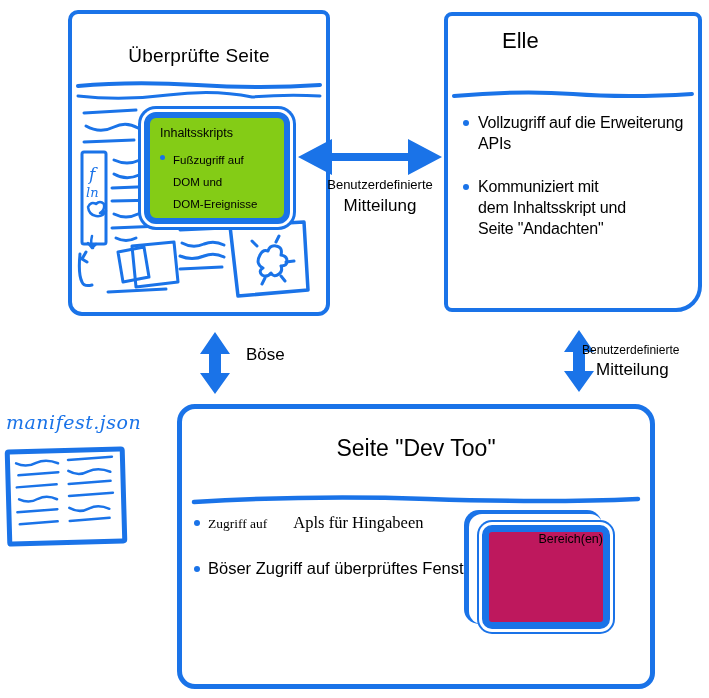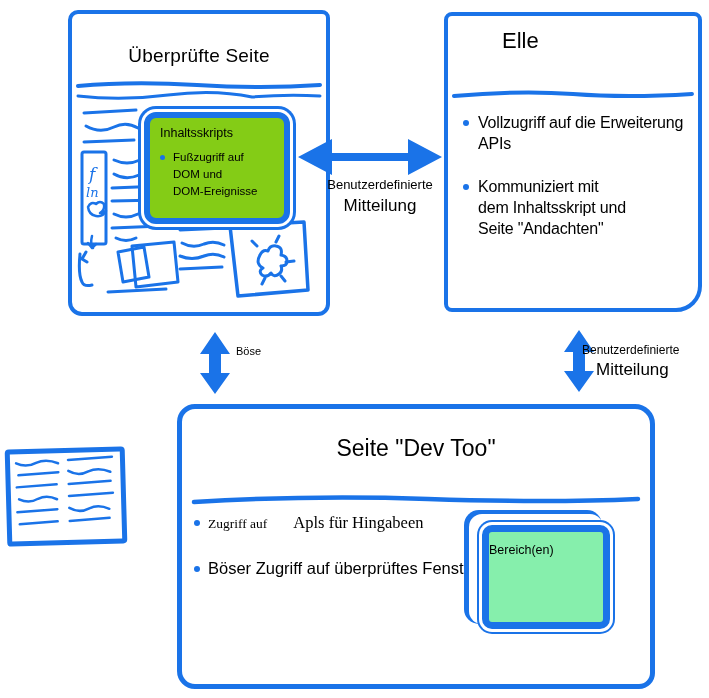--- a/index.html
+++ b/index.html
@@ -25,21 +25,21 @@
 
   
   #cs-panel{ position:absolute; left:72px; top:98px; width:146px; height:112px;
              background:#84cc16; border:6px solid var(--ink); border-radius:12px;
              box-shadow:0 0 0 3px #fff, 0 0 0 6px var(--ink);
              padding:8px 4px 0 10px; z-index:3; }
   #cs-panel .t{ font-size:12.5px; }
   .bul{ display:flex; align-items:flex-start; }
   .dot{ flex:0 0 auto; width:5px; height:5px; border-radius:50%; background:var(--ink); margin:6px 8px 0 0; }
   #cs-panel .bul{ margin-top:9px; }
-  #cs-panel .bul .tx{ font-size:11.5px; line-height:17px; }
+  #cs-panel .bul .tx{ font-size:11.5px; line-height:22px; }
 
   
   #sw-title1{ left:54px; top:12px; font-size:22px; }
   #sw-title2{ left:50px; top:42px; font-size:20px; }
   #sw-box .inner{ position:absolute; left:0; top:0; width:100%; height:100%; }
   .sw-bul .tx{ font-size:16px; line-height:21px; letter-spacing:-0.2px; }
   .sw-bul .dot{ width:6px; height:6px; margin:8px 9px 0 0; }
   #sw-bullets{ position:absolute; left:15px; top:96px; }
   #sw-bullets .sw-bul + .sw-bul{ margin-top:22px; }
 
@@ -49,24 +49,24 @@
   
   #devtools-title{ left:0; right:0; top:26px; text-align:center; font-size:23px; }
   #dt-bul1{ left:12px; top:104px; align-items:baseline;font-family:Liberation Serif, serif; }
   #dt-bul1 .dot, #dt-bul2 .dot{ width:6px; height:6px; align-self:flex-start; margin-top:7px; }
   #dt-bul1 .p1{ font-size:13.5px; }
   #dt-bul1 .p2{ font-size:16.5px; margin-left:26px; }
   #dt-bul2{ left:12px; top:150px; }
   #dt-bul2 .tx{ font-size:16.5px; }
 
   #panels-stack{ position:absolute; left:300px; top:116px; width:128px; height:104px;
-                 background:#86efac; border:7px solid var(--ink); border-radius:10px;
+                 background:#be185d; border:7px solid var(--ink); border-radius:10px;
                  box-shadow:0 0 0 3px #fff, 0 0 0 5px var(--ink),
                             -10px -8px 0 3px #fff, -13px -10px 0 5px var(--ink);
-                 text-align:left; padding-top:11px; }
+                 text-align:right; }
   #panels-stack .t{ font-size:12.5px; }
 
   
   #manifest-label{ left:6px; top:411px; font-family:"DejaVu Serif", serif; font-style:italic;
                    font-size:19px; color:var(--ink); letter-spacing:.5px; }
   #manifest-doc{ left:6px; top:448px; width:120px; height:97px; border:5px solid var(--ink);
                  border-radius:4px; background:#fff; transform:rotate(-1.6deg); }
 </style>
 </head>
 <body>
@@ -151,21 +151,21 @@
 
   <svg class="arrow abs" style="left:296px;top:134px" width="148" height="46" viewBox="0 0 148 46">
     <path d="M2 23 L36 5 L36 19 L112 19 L112 5 L146 23 L112 41 L112 27 L36 27 L36 41 Z"></path>
   </svg>
   <div class="lbl" style="left:318px;top:177px;width:124px;text-align:center;font-size:13px">Benutzerdefinierte</div>
   <div class="lbl" style="left:318px;top:196px;width:124px;text-align:center;font-size:17px">Mitteilung</div>
 
   <svg class="arrow abs" style="left:198px;top:330px" width="34" height="66" viewBox="0 0 34 66">
     <path d="M17 2 L32 24 L23 24 L23 43 L32 43 L17 64 L2 43 L11 43 L11 24 L2 24 Z"></path>
   </svg>
-  <div class="lbl" style="left:236px;top:345px;font-size:11px">Böse</div>
+  <div class="lbl" style="left:246px;top:345px;font-size:17px">Böse</div>
 
   <svg class="arrow abs" style="left:562px;top:328px" width="34" height="66" viewBox="0 0 34 66">
     <path d="M17 2 L32 24 L23 24 L23 43 L32 43 L17 64 L2 43 L11 43 L11 24 L2 24 Z"></path>
   </svg>
   <div class="lbl" style="left:582px;top:343px;font-size:12px">Benutzerdefinierte</div>
   <div class="lbl" style="left:596px;top:360px;font-size:17px">Mitteilung</div>
 
   <div id="devtools-box" class="sketchbox">
     <div class="abs" id="devtools-title">Seite "Dev Too"</div>
     <svg class="sk abs" style="left:8px;top:84px" width="452" height="14" viewBox="0 0 452 14">
@@ -180,20 +180,21 @@
     <div class="bul abs" id="dt-bul2">
       <span class="dot"></span>
       <span class="tx">Böser Zugriff auf überprüftes Fenster</span>
     </div>
 
     <div id="panels-stack">
       <div class="t">Bereich(en)</div>
     </div>
   </div>
 
+  <div class="lbl" id="manifest-label">manifest.json</div>
   <div class="abs" id="manifest-doc">
     <svg class="sk" width="110" height="87" viewBox="0 0 110 87">
       <path stroke-width="2.5" d="M6 9 q10 5 20 0 q10 -4 22 1"></path>
       <path stroke-width="2.5" d="M58 7 L102 5"></path>
       <path stroke-width="2.5" d="M8 21 L48 19"></path>
       <path stroke-width="2.5" d="M58 18 q10 6 20 1 q10 -4 22 1"></path>
       <path stroke-width="2.5" d="M6 33 L46 31"></path>
       <path stroke-width="2.5" d="M58 31 L100 29"></path>
       <path stroke-width="2.5" d="M8 45 q10 5 19 0 q9 -4 19 1"></path>
       <path stroke-width="2.5" d="M58 43 L102 41"></path>

